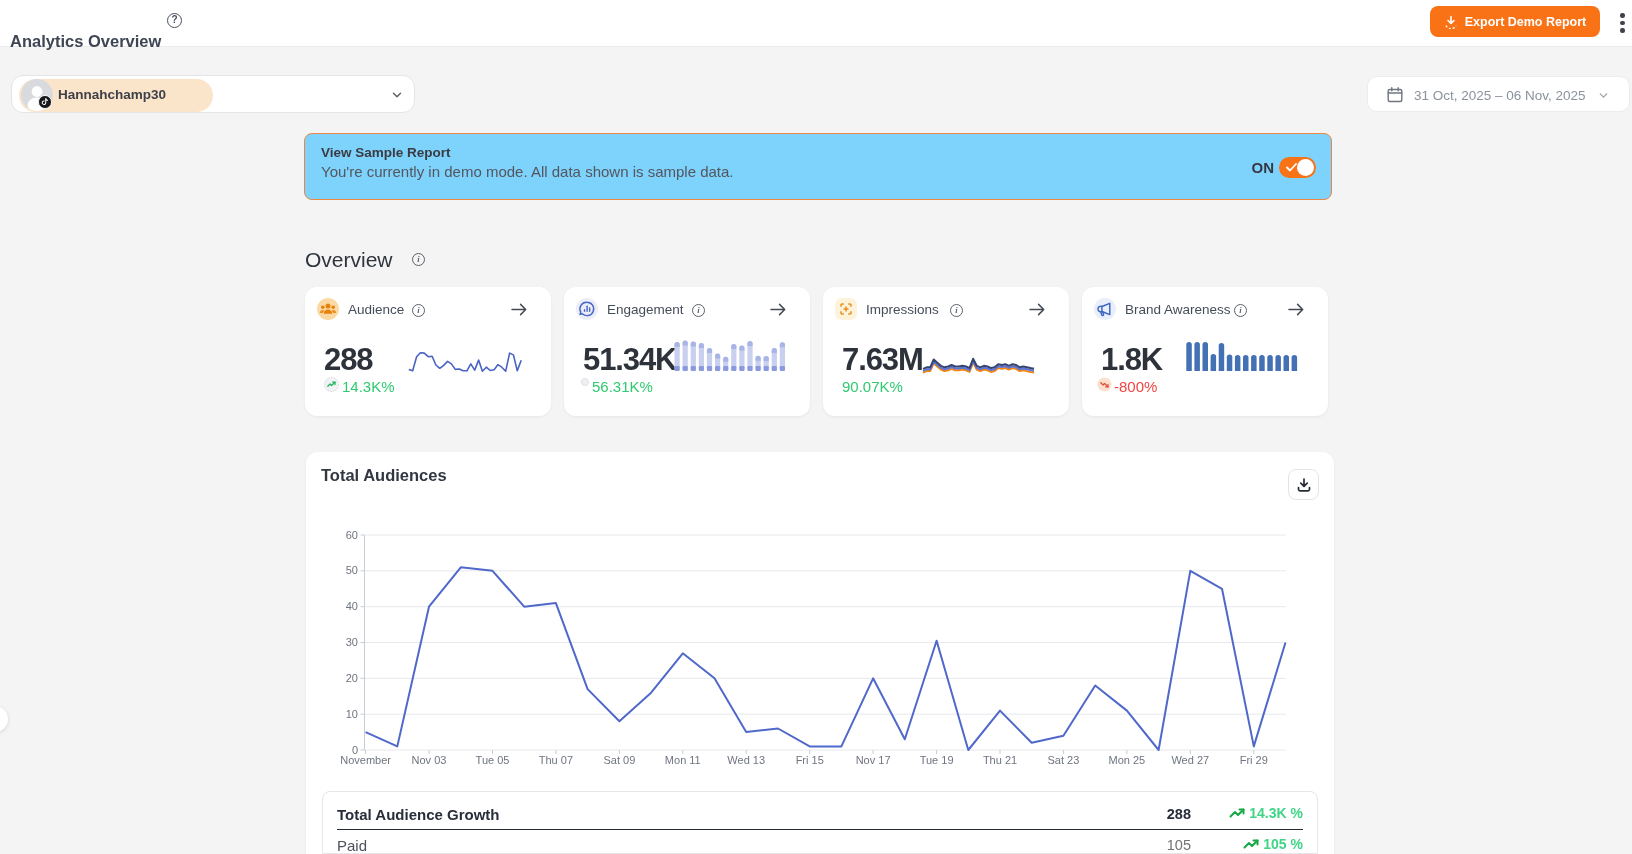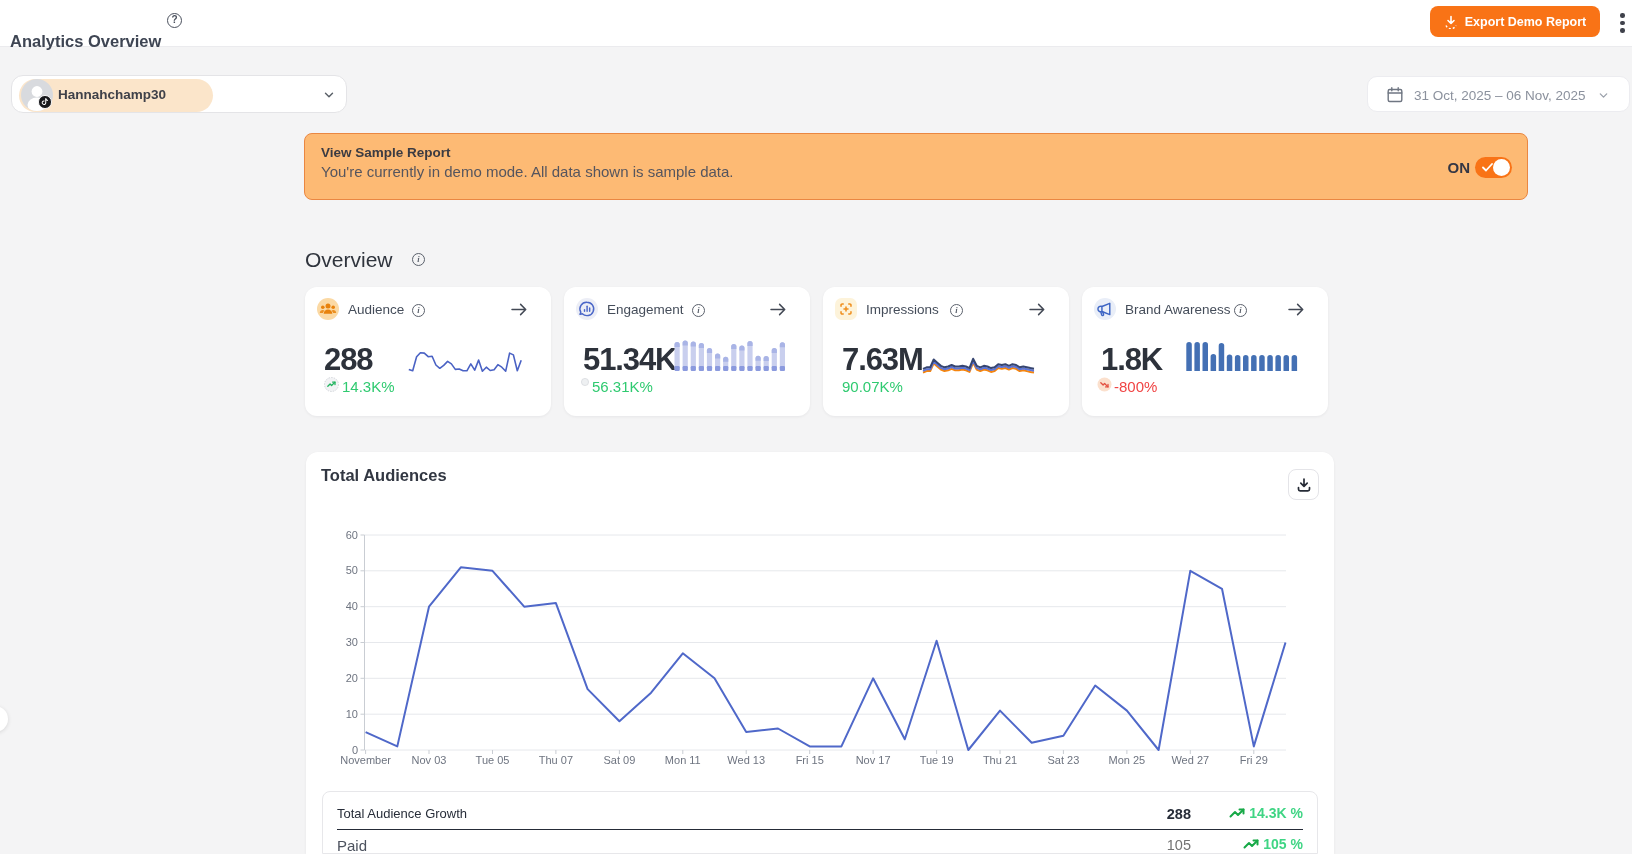--- a/index.html
+++ b/index.html
@@ -9,30 +9,30 @@
 
   
   #hdr { left:0; top:0; width:1632px; height:47px; background:#fff; border-bottom:1px solid #ebebee; }
   #hdr h1 { position:absolute; left:10px; top:12px; font-size:16.5px; font-weight:bold; color:#3e4553;margin-top:20px; }
   #helpIc { left:167px; top:13px; width:15px; height:15px; border:1.6px solid #4a505d; border-radius:50%; color:#4a505d; font-size:10px; font-weight:bold; text-align:center; line-height:12px; }
   #exportBtn { left:1430px; top:6px; width:170px; height:31px; background:#f97316; border-radius:8px; color:#fff; font-size:12.5px; font-weight:bold; display:flex; align-items:center; justify-content:center; gap:7px; }
   .vdots { left:1620px; top:13px; width:4.5px; }
   .vdots span { display:block; width:4.5px; height:4.5px; border-radius:50%; background:#3f414b; margin-bottom:3.2px; }
 
   
-  #acctSel { left:11px; top:75px; width:336px; height:38px; background:#fff; border:1px solid #e4e4e7; border-radius:12px; }
+  #acctSel { left:11px; top:75px; width:404px; height:38px; background:#fff; border:1px solid #e4e4e7; border-radius:12px; }
   #acctPill { position:absolute; left:7px; top:2.5px; width:194px; height:33px; background:#fbe5ca; border-radius:17px; }
   #avatar { position:absolute; left:9px; top:3px; width:32px; height:32px; }
   #avatar .face { position:absolute; left:0; top:0; width:32px; height:32px; border-radius:50%; background:#d8dade; overflow:hidden; }
   #acctName { position:absolute; left:46px; top:11px; font-size:13.5px; font-weight:bold; color:#3f4149; }
   #dateBox { left:1367px; top:76px; width:263px; height:36px; background:#fff; border:1px solid #ececf0; border-radius:10px; }
   #dateTxt { position:absolute; left:46px; top:11px; font-size:13.5px; color:#8b919d; }
 
   
-  #banner { left:304px; top:133px; width:1224px; height:67px; background:#fdba74; border:1px solid #ea8742; border-radius:8px; }
+  #banner { left:304px; top:133px; width:1028px; height:67px; background:#7dd3fc; border:1px solid #ea8742; border-radius:8px; }
   #banner .t { position:absolute; left:16px; top:11px; font-size:13.5px; font-weight:bold; color:#3b3b42; }
   #banner .s { position:absolute; left:16px; top:29px; font-size:15px; color:#55555e;text-align:right; }
   #onLbl { position:absolute; right:57px; top:25px; font-size:15px; font-weight:bold; color:#353744; }
   #toggle { position:absolute; right:15px; top:23px; width:37px; height:21px; background:#f97316; border-radius:11px; }
   #toggle .knob { position:absolute; right:2px; top:2px; width:17px; height:17px; background:#fff; border-radius:50%; }
 
   
   #ovTitle { left:305px; top:248px; font-size:21px; font-weight:normal; color:#2f343d; }
   .infoIc { width:13px; height:13px; border:1.3px solid #5b616c; border-radius:50%; color:#5b616c; font-size:8.5px; text-align:center; line-height:11px; font-weight:bold; font-family:"Liberation Serif", serif; font-style:italic; }
 
@@ -46,21 +46,21 @@
   .mcard .pct { position:absolute; top:91px; font-size:15px; color:#2fca70; }
   .mcard .pct.red { color:#f04444; }
 
   
   #taCard { left:306px; top:452px; width:1028px; height:402px; background:#fff; border-radius:12px 12px 0 0; box-shadow:0 1px 3px rgba(16,24,40,.06); }
   #taCard .t { position:absolute; left:15px; top:14px; font-size:16.5px; font-weight:bold; color:#323742; }
   #taCard .s { position:absolute; left:15px; top:37px; font-size:13px; color:#6d7380; }
   #dlBtn { position:absolute; left:982px; top:17px; width:31px; height:31px; border:1px solid #e4e4e8; border-radius:8px; display:flex; align-items:center; justify-content:center; }
   #growTable { position:absolute; left:16px; top:339px; width:996px; height:63px; border:1px solid #e7e7ea; border-radius:8px 8px 0 0; background:#fff; }
   #growTable .r1 { position:absolute; left:14px; right:14px; top:0; height:38px; border-bottom:1.5px solid #252b37; }
-  #growTable .r1 .n { position:absolute; left:0; top:14px; font-size:13px; font-weight:normal; color:#272d39; }
+  #growTable .r1 .n { position:absolute; left:0; top:14px; font-size:15px; font-weight:bold; color:#272d39; }
   #growTable .r1 .v { position:absolute; right:112px; top:14px; font-size:14.5px; font-weight:bold; color:#272d39; }
   #growTable .r2 .n { position:absolute; left:14px; top:45px; font-size:15px; color:#4c525e; }
   #growTable .r2 .v { position:absolute; right:126px; top:45px; font-size:14.5px; color:#737373; }
   .gpct { font-size:14px; font-weight:bold; color:#3fd584; display:flex; align-items:center; gap:3px; }
 
   
   #leftTab { left:-18px; top:706px; width:26px; height:26px; background:#fff; border-radius:50%; box-shadow:0 1px 4px rgba(0,0,0,.12); }
 </style>
 </head>
 <body>

